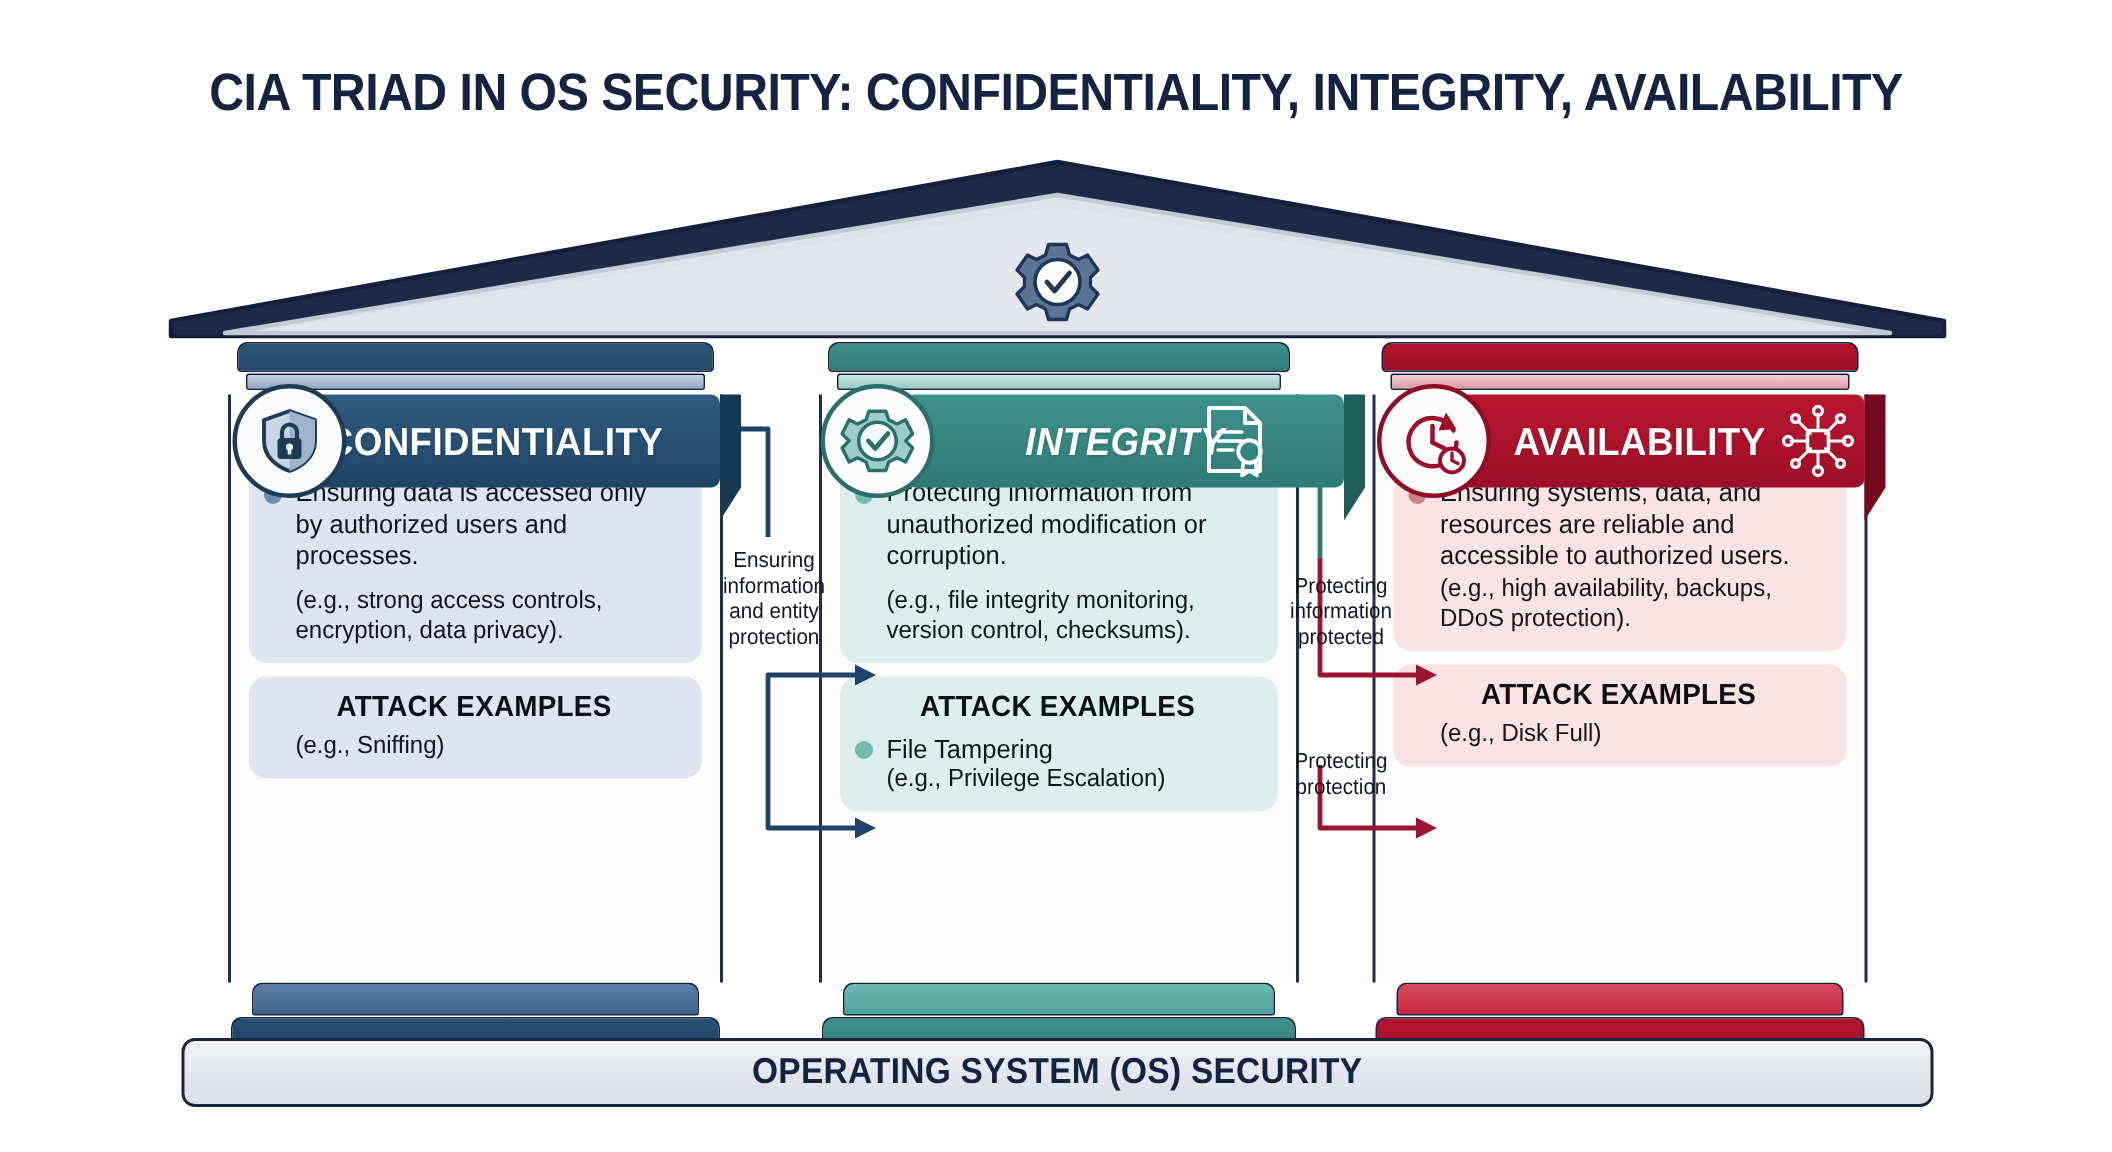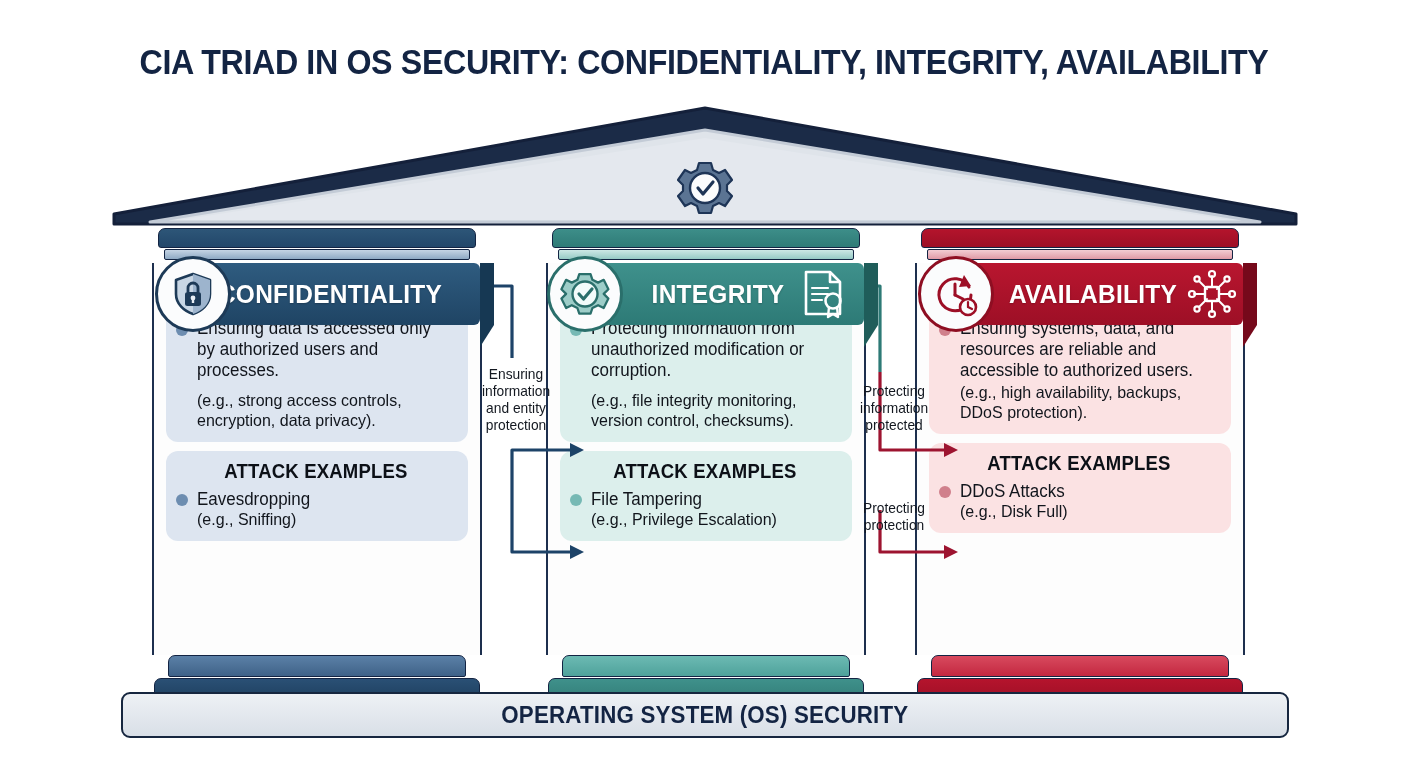--- a/index.html
+++ b/index.html
@@ -89,21 +89,21 @@
     z-index: 6;
   }
   .banner::after {
     content: ""; position: absolute; right: -14px; top: 0;
     border-left: 14px solid currentColor;
     border-bottom: 22px solid transparent;
     height: 62px; width: 0;
     opacity: 1;
   }
   .banner-c { left: 180px; width: 300px; background: linear-gradient(180deg,#2f5c80,#1f4464); color:#163853; }
-  .banner-i { left: 572px; width: 292px; background: linear-gradient(180deg,#3f918c,#2d7a76); color:#1f5d5a; }
+  .banner-i { left: 604px; width: 292px; background: linear-gradient(180deg,#3f918c,#2d7a76); color:#1f5d5a;font-style:italic; }
   .banner-a { left: 943px; width: 300px; background: linear-gradient(180deg,#b9162f,#9d0f26); color:#76091b; }
 
   .banner-label {
     font-family: "Liberation Sans Narrow", "Liberation Sans", sans-serif;
     font-size: 26px; font-weight: bold; letter-spacing: 0.3px;
     color: #fff;
     transform: scaleX(0.94);
     flex: 1; text-align: center;
     text-shadow: 0 1px 2px rgba(0,0,0,.22);
   }
@@ -233,24 +233,20 @@
     <div class="shaft">
       <div class="desc-card">
         <div class="bullet-row">
           <span class="dot"></span>
           <span class="btext">Ensuring data is accessed only by authorized users and processes.</span>
         </div>
         <div class="sub-note">(e.g., strong access controls, encryption, data privacy).</div>
       </div>
       <div class="attack-card">
         <div class="attack-title">ATTACK EXAMPLES</div>
-        <div class="attack-row">
-          <span class="dot"></span>
-          <span class="btext">Eavesdropping</span>
-        </div>
         <div class="attack-sub">(e.g., Sniffing)</div>
       </div>
     </div>
     <div class="base-top"></div>
     <div class="base-bot"></div>
   </div>
 
   <div class="banner banner-c">
     <span class="banner-label">CONFIDENTIALITY</span>
   </div>
@@ -315,24 +311,20 @@
     <div class="shaft">
       <div class="desc-card">
         <div class="bullet-row">
           <span class="dot"></span>
           <span class="btext">Ensuring systems, data, and resources are reliable and accessible to authorized users.</span>
         </div>
         <div class="sub-note tight">(e.g., high availability, backups, DDoS protection).</div>
       </div>
       <div class="attack-card">
         <div class="attack-title">ATTACK EXAMPLES</div>
-        <div class="attack-row">
-          <span class="dot"></span>
-          <span class="btext">DDoS Attacks</span>
-        </div>
         <div class="attack-sub">(e.g., Disk Full)</div>
       </div>
     </div>
     <div class="base-top"></div>
     <div class="base-bot"></div>
   </div>
 
   <div class="banner banner-a">
     <span class="banner-label">AVAILABILITY</span>
   </div>

